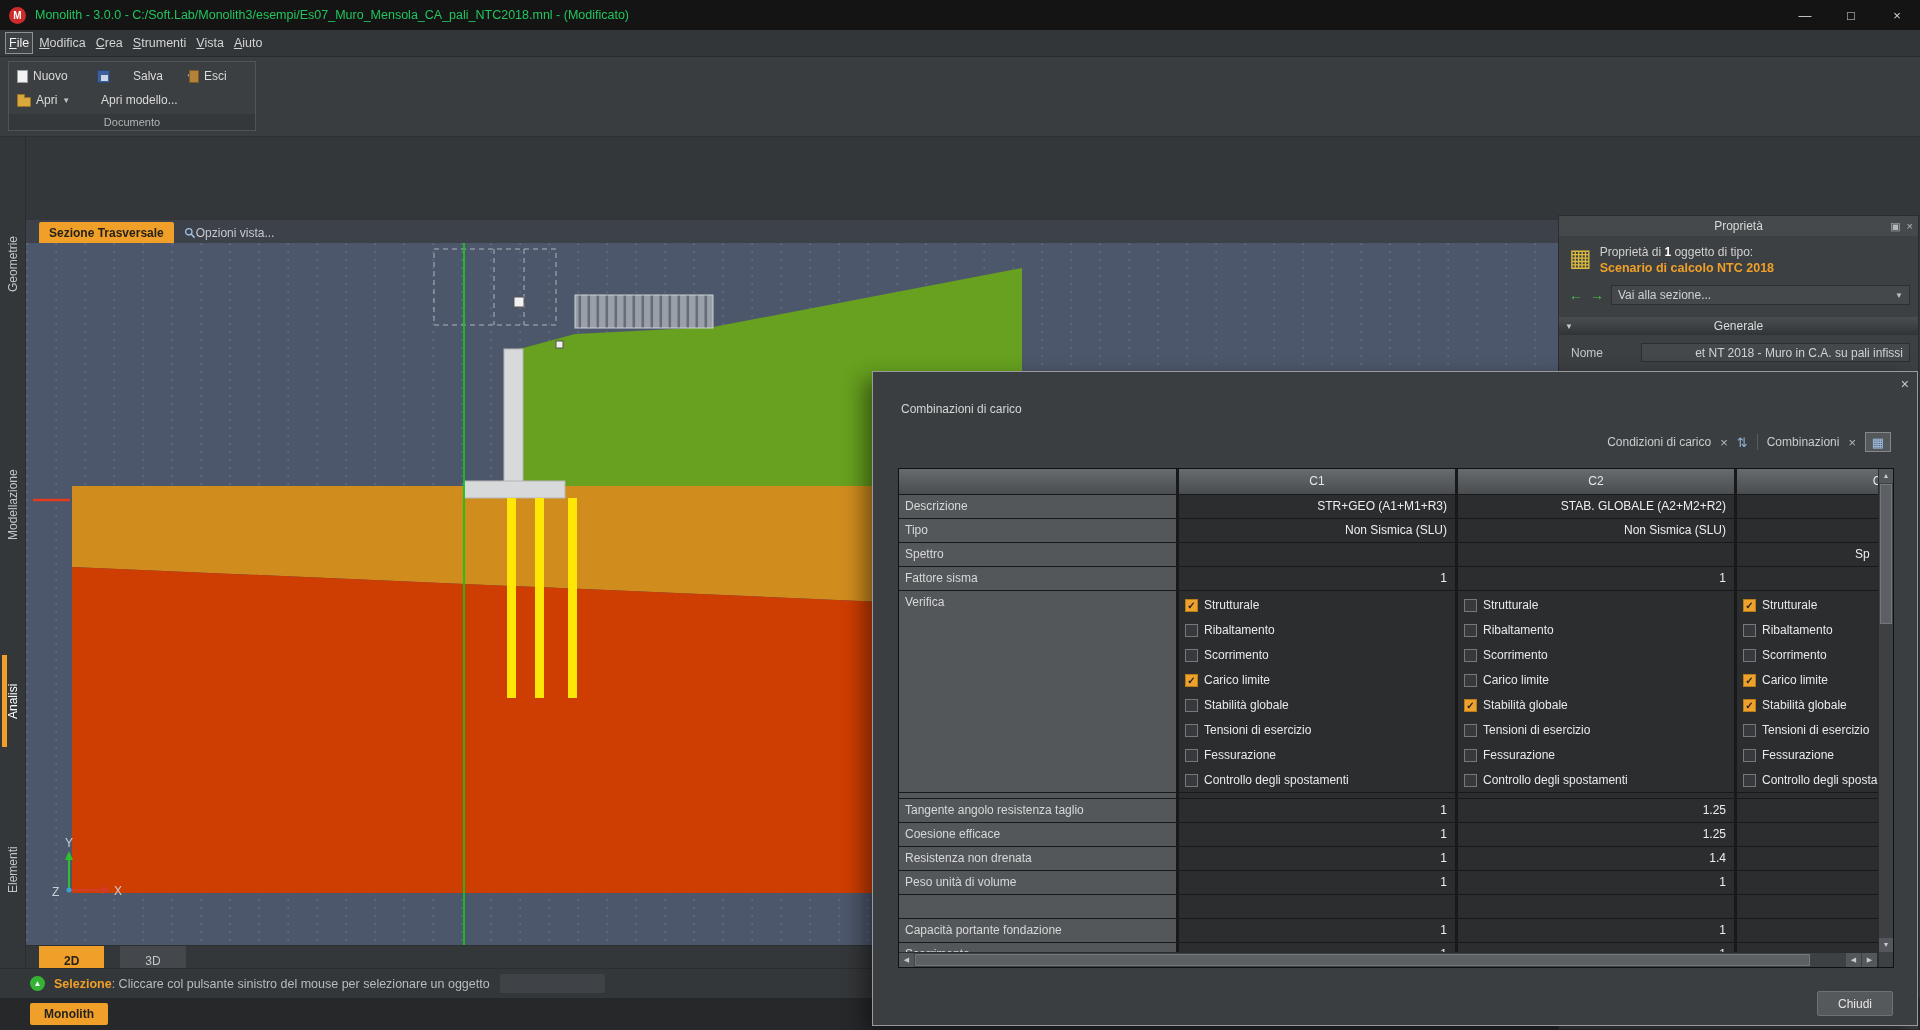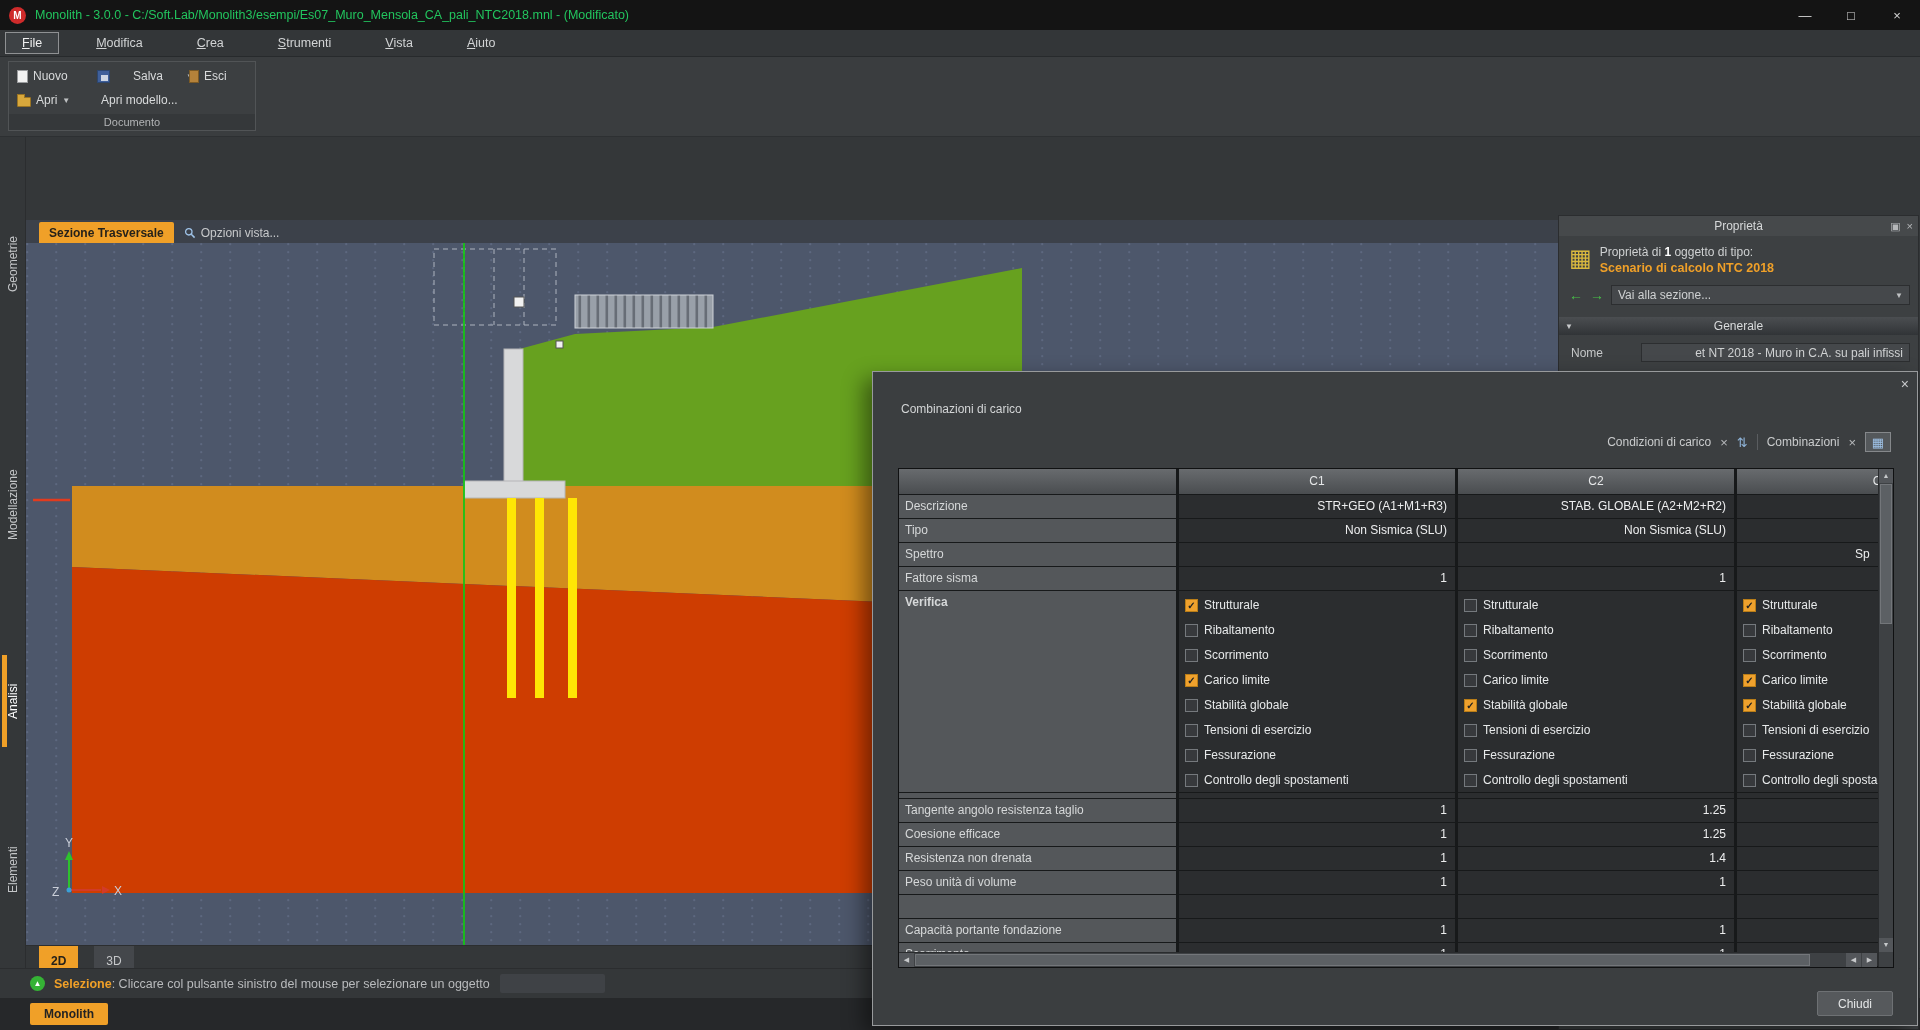--- a/index.html
+++ b/index.html
@@ -8,21 +8,21 @@
 
 
 .titlebar{position:absolute;left:0;top:0;width:1920px;height:30px;background:#141414;display:flex;align-items:center;z-index:10;}
 .app-logo{width:17px;height:17px;border-radius:50%;background:#cf2b2b;margin-left:9px;display:flex;align-items:center;justify-content:center;color:#fff;font-size:10px;font-weight:bold;flex:none;}
 .title-text{margin-left:9px;color:#22c55e;font-size:12.5px;white-space:nowrap;}
 .win-controls{margin-left:auto;display:flex;}
 .win-btn{width:46px;height:30px;display:flex;align-items:center;justify-content:center;color:#d6d6d6;font-size:13px;}
 
 
 .menubar{position:absolute;left:0;top:30px;width:1920px;height:27px;background:#333638;display:flex;align-items:center;padding-left:5px;border-bottom:1px solid #272a2c;z-index:9;}
-.menu-item{padding:3px 16px;margin-right:20px;color:#d2d4d5;font-size:12.5px;border:1px solid transparent;}
+.menu-item{padding:3px 3px;margin-right:2px;color:#d2d4d5;font-size:12.5px;border:1px solid transparent;}
 .menu-item.active{border:1px solid #8f9193;background:#3e4245;color:#f0f0f0;}
 
 
 .ribbon{position:absolute;left:0;top:57px;width:1920px;height:80px;background:#3a3d3f;border-bottom:1px solid #2d3032;z-index:8;}
 .rgroup{position:absolute;border:1px solid #515456;background:#3c3f41;}
 .glabel{position:absolute;left:0;bottom:0;width:100%;height:16px;background:#35383a;color:#b2b4b6;font-size:11px;text-align:center;line-height:16px;}
 .g-doc{left:8px;top:4px;width:248px;height:70px;}
 .g-imp{left:264px;top:4px;width:134px;height:70px;}
 .g-search{left:1778px;top:4px;width:138px;height:70px;}
 .rbtn{position:absolute;display:flex;align-items:center;gap:5px;color:#d8dadb;font-size:12px;white-space:nowrap;}
@@ -41,24 +41,24 @@
 .grip{position:absolute;left:3px;top:140px;width:4px;height:96px;background:repeating-linear-gradient(#6c6f72 0 2px,transparent 2px 5px);}
 .side{position:absolute;left:0;top:137px;width:26px;height:861px;background:#343739;border-right:1px solid #2b2d2f;}
 .side-tab{position:absolute;left:0;width:26px;writing-mode:vertical-rl;transform:rotate(180deg);display:flex;align-items:center;justify-content:center;color:#c4c6c8;font-size:12px;}
 .side-tab.active{color:#ffffff;}
 .side-bar-ind{position:absolute;left:2px;width:5px;background:#f0a028;}
 
 
 .viewport{position:absolute;left:26px;top:220px;width:1532px;height:748px;}
 .vtabbar{height:23px;background:#3c414a;display:flex;align-items:flex-end;padding-left:13px;gap:10px;}
 .vtab{background:#f0a028;color:#26221a;font-size:12px;font-weight:bold;padding:0 10px;height:21px;display:flex;align-items:center;border-radius:2px 2px 0 0;}
-.vopts{display:flex;align-items:center;gap:5px;color:#c7c9cb;font-size:12px;height:21px;justify-content:flex-end;}
+.vopts{display:flex;align-items:center;color:#c7c9cb;font-size:12px;height:21px;justify-content:flex-end;}
 .canvas-area{position:relative;width:1532px;height:702px;background:#4d576b;overflow:hidden;}
 .vbottombar{height:23px;background:#343739;display:flex;align-items:flex-start;padding-left:13px;gap:16px;border-top:1px solid #2c2e30;}
-.btab{font-size:12px;padding:0 12px;height:29px;display:flex;align-items:center;border-radius:0 0 3px 3px;}
+.btab{font-size:12px;padding:0 25px;height:29px;display:flex;align-items:center;border-radius:0 0 3px 3px;}
 .btab.active{background:#f0a028;color:#26221a;font-weight:bold;}
 .btab.inactive{background:#44474b;color:#c6c8ca;}
 
 
 .statusbar{position:absolute;left:0;top:968px;width:1920px;height:30px;background:#343739;display:flex;align-items:center;padding-left:30px;border-top:1px solid #2b2d2f;}
 .sel-ico{width:15px;height:15px;border-radius:50%;background:#35b335;color:#fff;font-size:8px;display:flex;align-items:center;justify-content:center;margin-right:9px;flex:none;}
 .status-pre{color:#f0a028;font-weight:bold;font-size:12.5px;}
 .status-msg{color:#b9bbbd;font-size:12.5px;}
 .hint-box{width:105px;height:19px;background:#3f4246;border-radius:2px;margin-left:10px;}
 .taskbar{position:absolute;left:0;top:998px;width:1920px;height:32px;background:#26282a;}
@@ -99,21 +99,21 @@
 #ctable{position:absolute;inset:0;background:#17191a;border:1px solid #101112;overflow:hidden;}
 .trow{display:flex;gap:3px;margin-bottom:1px;}
 .tcell{flex:none;overflow:hidden;white-space:nowrap;}
 .c-label{width:277px;}
 .c-val{width:276px;}
 .c-val3{width:280px;}
 .hcell{height:25px;background:linear-gradient(#686b6e,#4a4d50);color:#e5e7e8;font-size:12px;text-align:center;line-height:25px;}
 .lcell{background:#54575a;color:#d6d8d9;font-size:12px;line-height:23px;height:23px;padding-left:6px;}
 .vcell{background:#2b2d2f;color:#edeeef;font-size:12px;line-height:23px;height:23px;text-align:right;padding-right:8px;}
 .vcell.c3{text-align:left;padding-left:118px;}
-.rver .lcell{height:201px;line-height:22px;font-weight:bold;}
+.rver .lcell{height:201px;line-height:22px;}
 .rver .vcell{height:201px;padding:2px 0 0 0;text-align:left;}
 .rsp1 .tcell{height:5px;}
 .chkline{display:flex;align-items:center;gap:6px;height:25px;padding-left:6px;font-size:12px;color:#e7e9ea;}
 .chk{width:13px;height:13px;border:1px solid #75797d;background:#37393c;flex:none;font-size:10px;line-height:12px;text-align:center;color:#222;}
 .chk.on{background:#efa12d;border-color:#b97d18;font-weight:bold;}
 .vscroll{position:absolute;right:1px;top:1px;width:15px;height:498px;background:#3e4144;border-left:1px solid #2a2c2e;z-index:6;}
 .sbtn{position:absolute;background:#53565a;color:#c6c8ca;font-size:7px;text-align:center;}
 .vs-up{top:0;width:14px;height:14px;line-height:14px;}
 .vs-down{bottom:15px;width:14px;height:14px;line-height:14px;}
 .vs-thumb{position:absolute;top:15px;left:1px;width:12px;height:140px;background:#5c6064;border:1px solid #73767a;}

